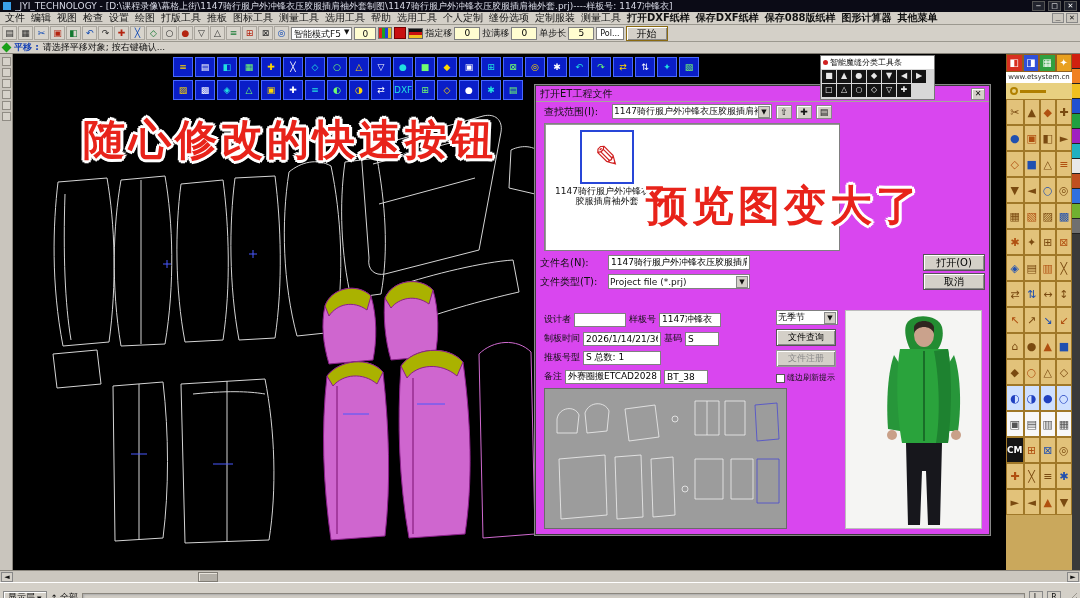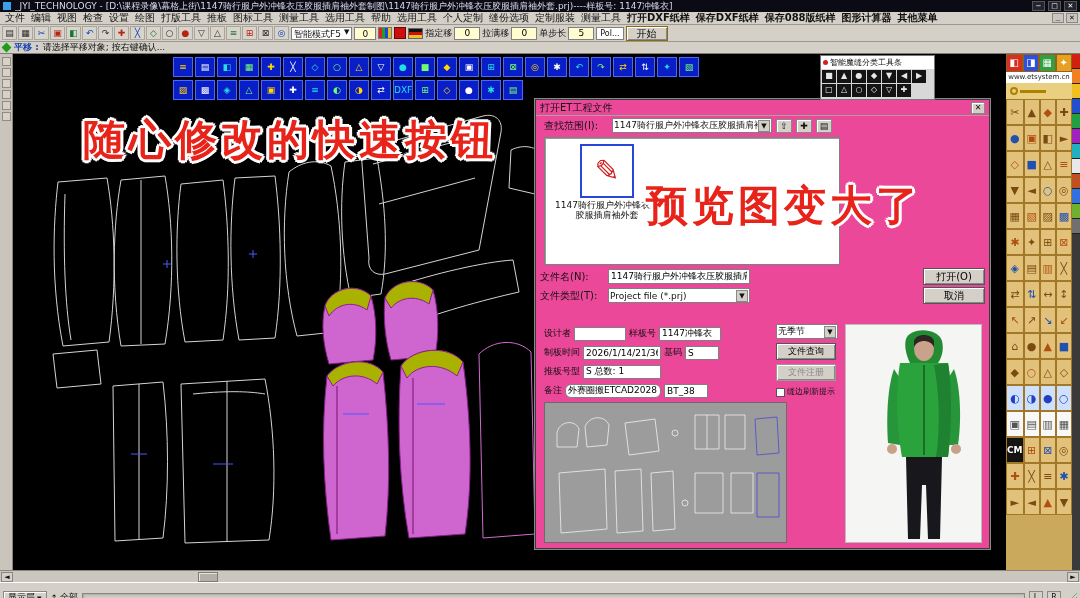--- a/index.html
+++ b/index.html
@@ -45,21 +45,21 @@
 .smart-panel{position:absolute;right:71px;top:1px;width:115px;background:#efefef;border:1px solid #777;z-index:12;font-size:8px}
 .smart-title{display:flex;align-items:center;gap:2px;padding:1px 2px;background:#fff;white-space:nowrap;overflow:hidden}
 .red-dot{width:5px;height:5px;background:#d02020;border-radius:50%;flex:0 0 auto}
 .smart-rows{padding:1px;background:#d8d8d8}
 .srow{display:flex;gap:1px;margin-bottom:1px}
 .sbtn{width:14px;height:13px;background:#141414;color:#e8e8e8;font-size:8px;line-height:12px;text-align:center;cursor:pointer}
 .overlay-text{position:absolute;font-weight:900;color:#e8231a;letter-spacing:4px;font-size:42px;z-index:30;white-space:nowrap;
  text-shadow:-2px -2px 0 #fff,2px -2px 0 #fff,-2px 2px 0 #fff,2px 2px 0 #fff,0 -3px 0 #fff,0 3px 0 #fff,-3px 0 0 #fff,3px 0 0 #fff}
 .ov1{left:70px;top:58px}
 .ov2{left:633px;top:124px}
-.dialog{position:absolute;left:522px;top:45px;width:455px;height:450px;background:#ec4899;border:1px solid #3a3a3a;outline:1px solid #888;box-shadow:3px 3px 6px rgba(0,0,0,.55);z-index:10;font-size:10px}
+.dialog{position:absolute;left:522px;top:31px;width:455px;height:450px;background:#d946ef;border:1px solid #3a3a3a;outline:1px solid #888;box-shadow:3px 3px 6px rgba(0,0,0,.55);z-index:10;font-size:10px}
 .dlg-title{height:16px;display:flex;align-items:center;justify-content:space-between;padding:0 4px;border-bottom:1px solid #a8a49c}
 .dlg-close{width:14px;height:12px;border:1px solid #888;background:#d4d0c8;box-shadow:inset 1px 1px 0 #fff;font-size:8px;line-height:10px;text-align:center;cursor:pointer}
 .dlg-row{display:flex;align-items:center;gap:4px;padding:2px 8px;font-size:10px}
 .lookin-combo{flex:0 0 160px;height:15px;background:#fff;border:1px solid #808080;display:flex;align-items:center;font-size:9px;padding:0 1px;justify-content:space-between;overflow:hidden;cursor:pointer}
 .lookin-combo .val{white-space:nowrap;overflow:hidden}
 .combo-arrow{width:12px;height:12px;background:#d4d0c8;border:1px solid #888;font-size:7px;line-height:11px;text-align:center;flex:0 0 auto}
 .mini-btn{width:16px;height:14px;border:1px solid #888;background:#d4d0c8;box-shadow:inset 1px 1px 0 #fff;font-size:9px;line-height:12px;text-align:center;cursor:pointer}
 .filelist{margin:2px 8px;width:296px;height:128px;background:#fff;border:1px solid #808080;box-shadow:inset 1px 1px 0 #999;padding:6px}
 .file-item{width:112px;text-align:center;cursor:pointer}
 .file-icon{width:54px;height:54px;margin:0 auto;border:2px solid #2846d8;background:#fff}
@@ -400,21 +400,21 @@
             <input class="minp" style="width: 78px;" value="2026/1/14/21/36">
             <span class="mlbl">基码</span>
             <input class="minp" style="width: 34px;" value="S">
           </div>
           <div class="mrow">
             <span class="mlbl">推板号型</span>
             <input class="minp" style="width: 78px;" value="S 总数: 1">
           </div>
           <div class="mrow">
             <span class="mlbl">备注</span>
-            <input class="minp" style="width: 96px; border-radius: 6px;" value="外赛圈搬ETCAD2028">
+            <input class="minp" style="width: 96px;" value="外赛圈搬ETCAD2028">
             <input class="minp" style="width: 44px;" value="BT_38">
           </div>
         </div>
 
         <div class="meta-right">
           <div class="season-combo">
             <span>无季节</span>
             <span class="combo-arrow">▼</span>
           </div>
           <button class="dlg-btn2">文件查询</button>

